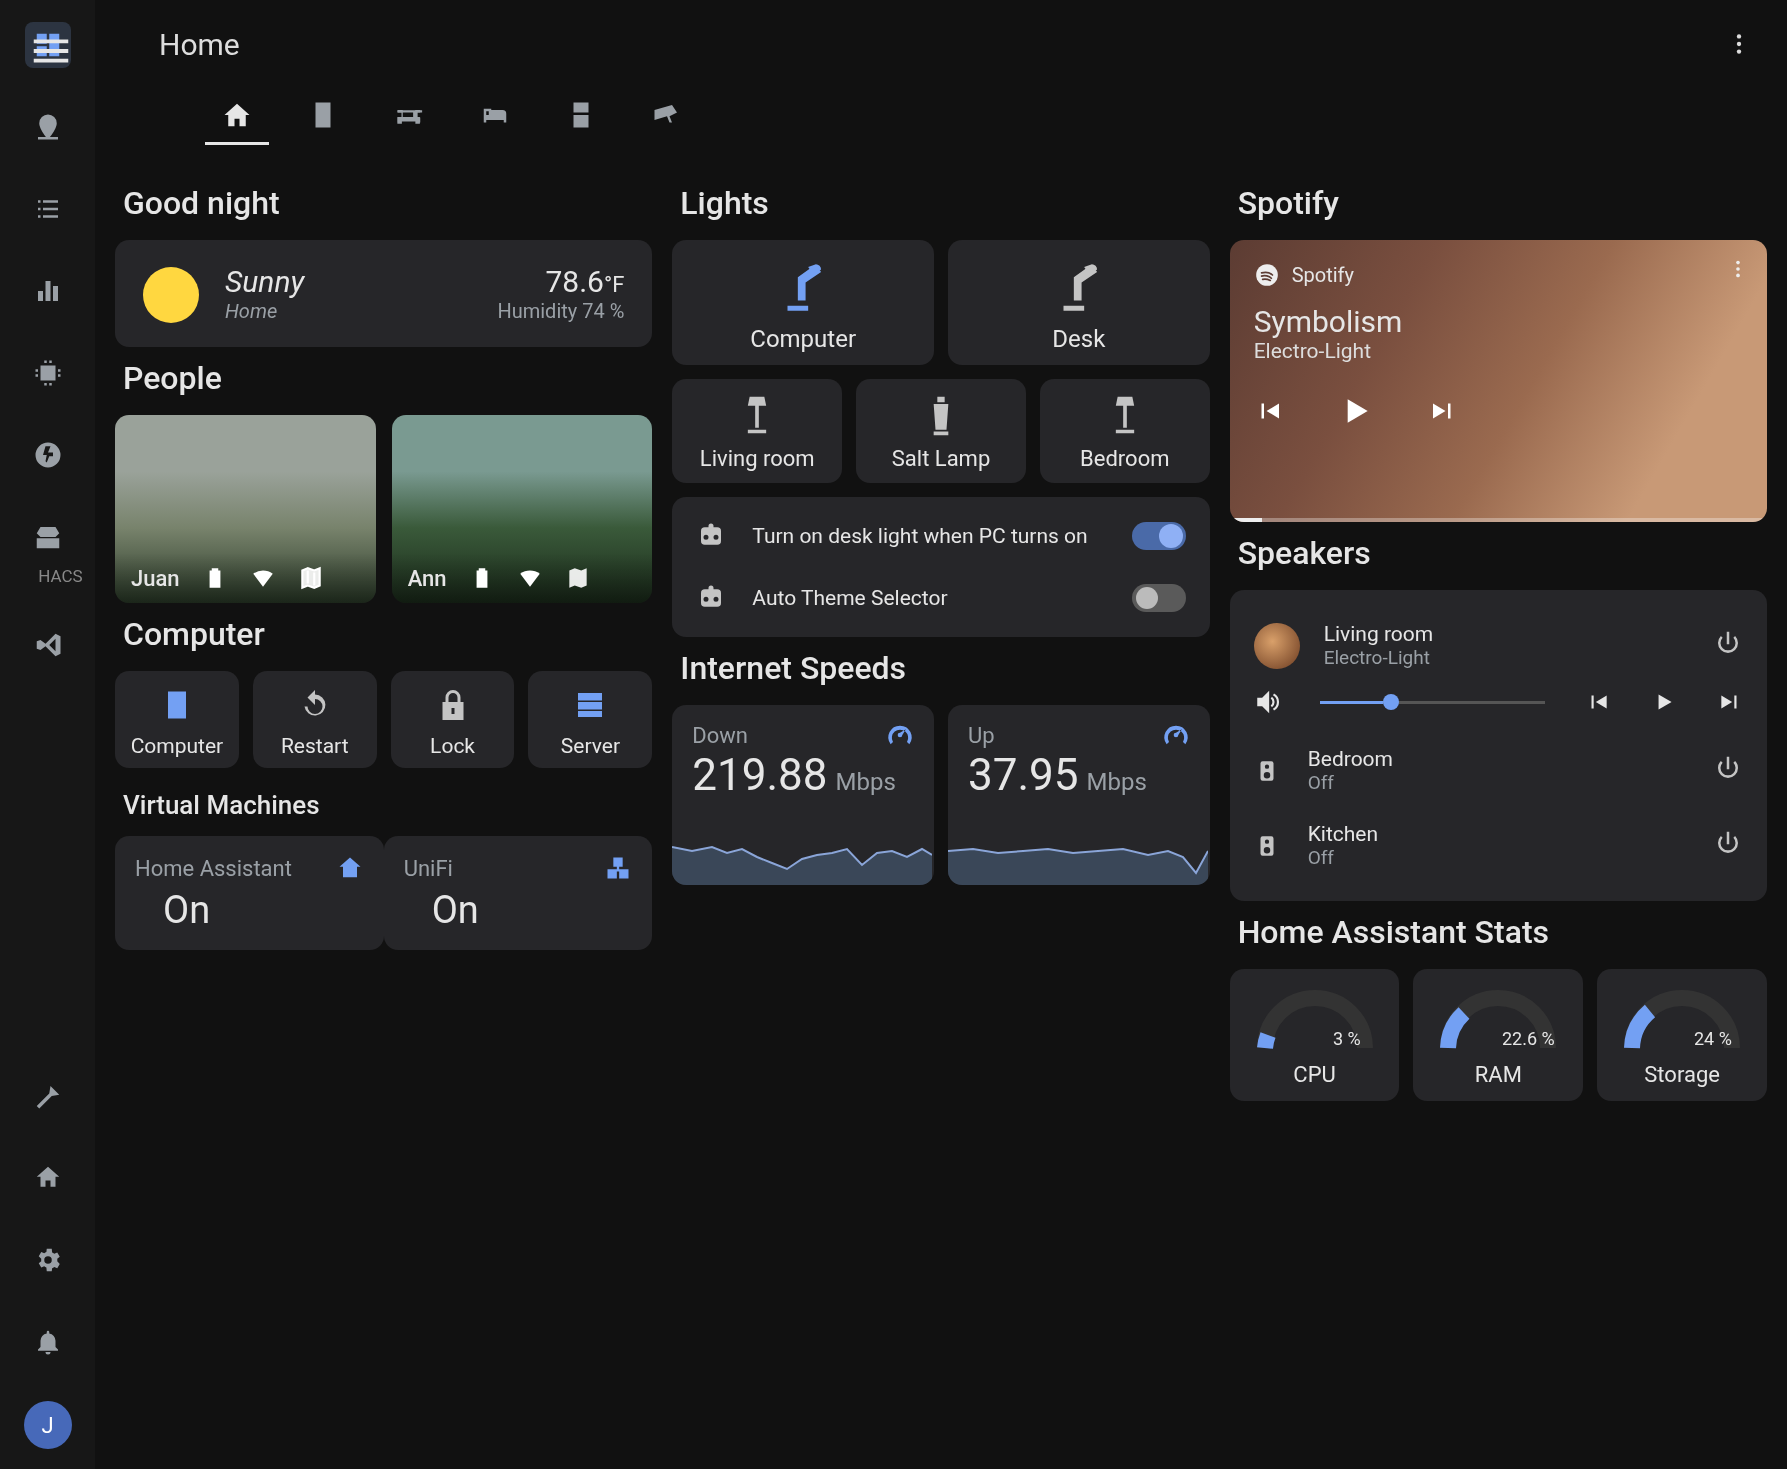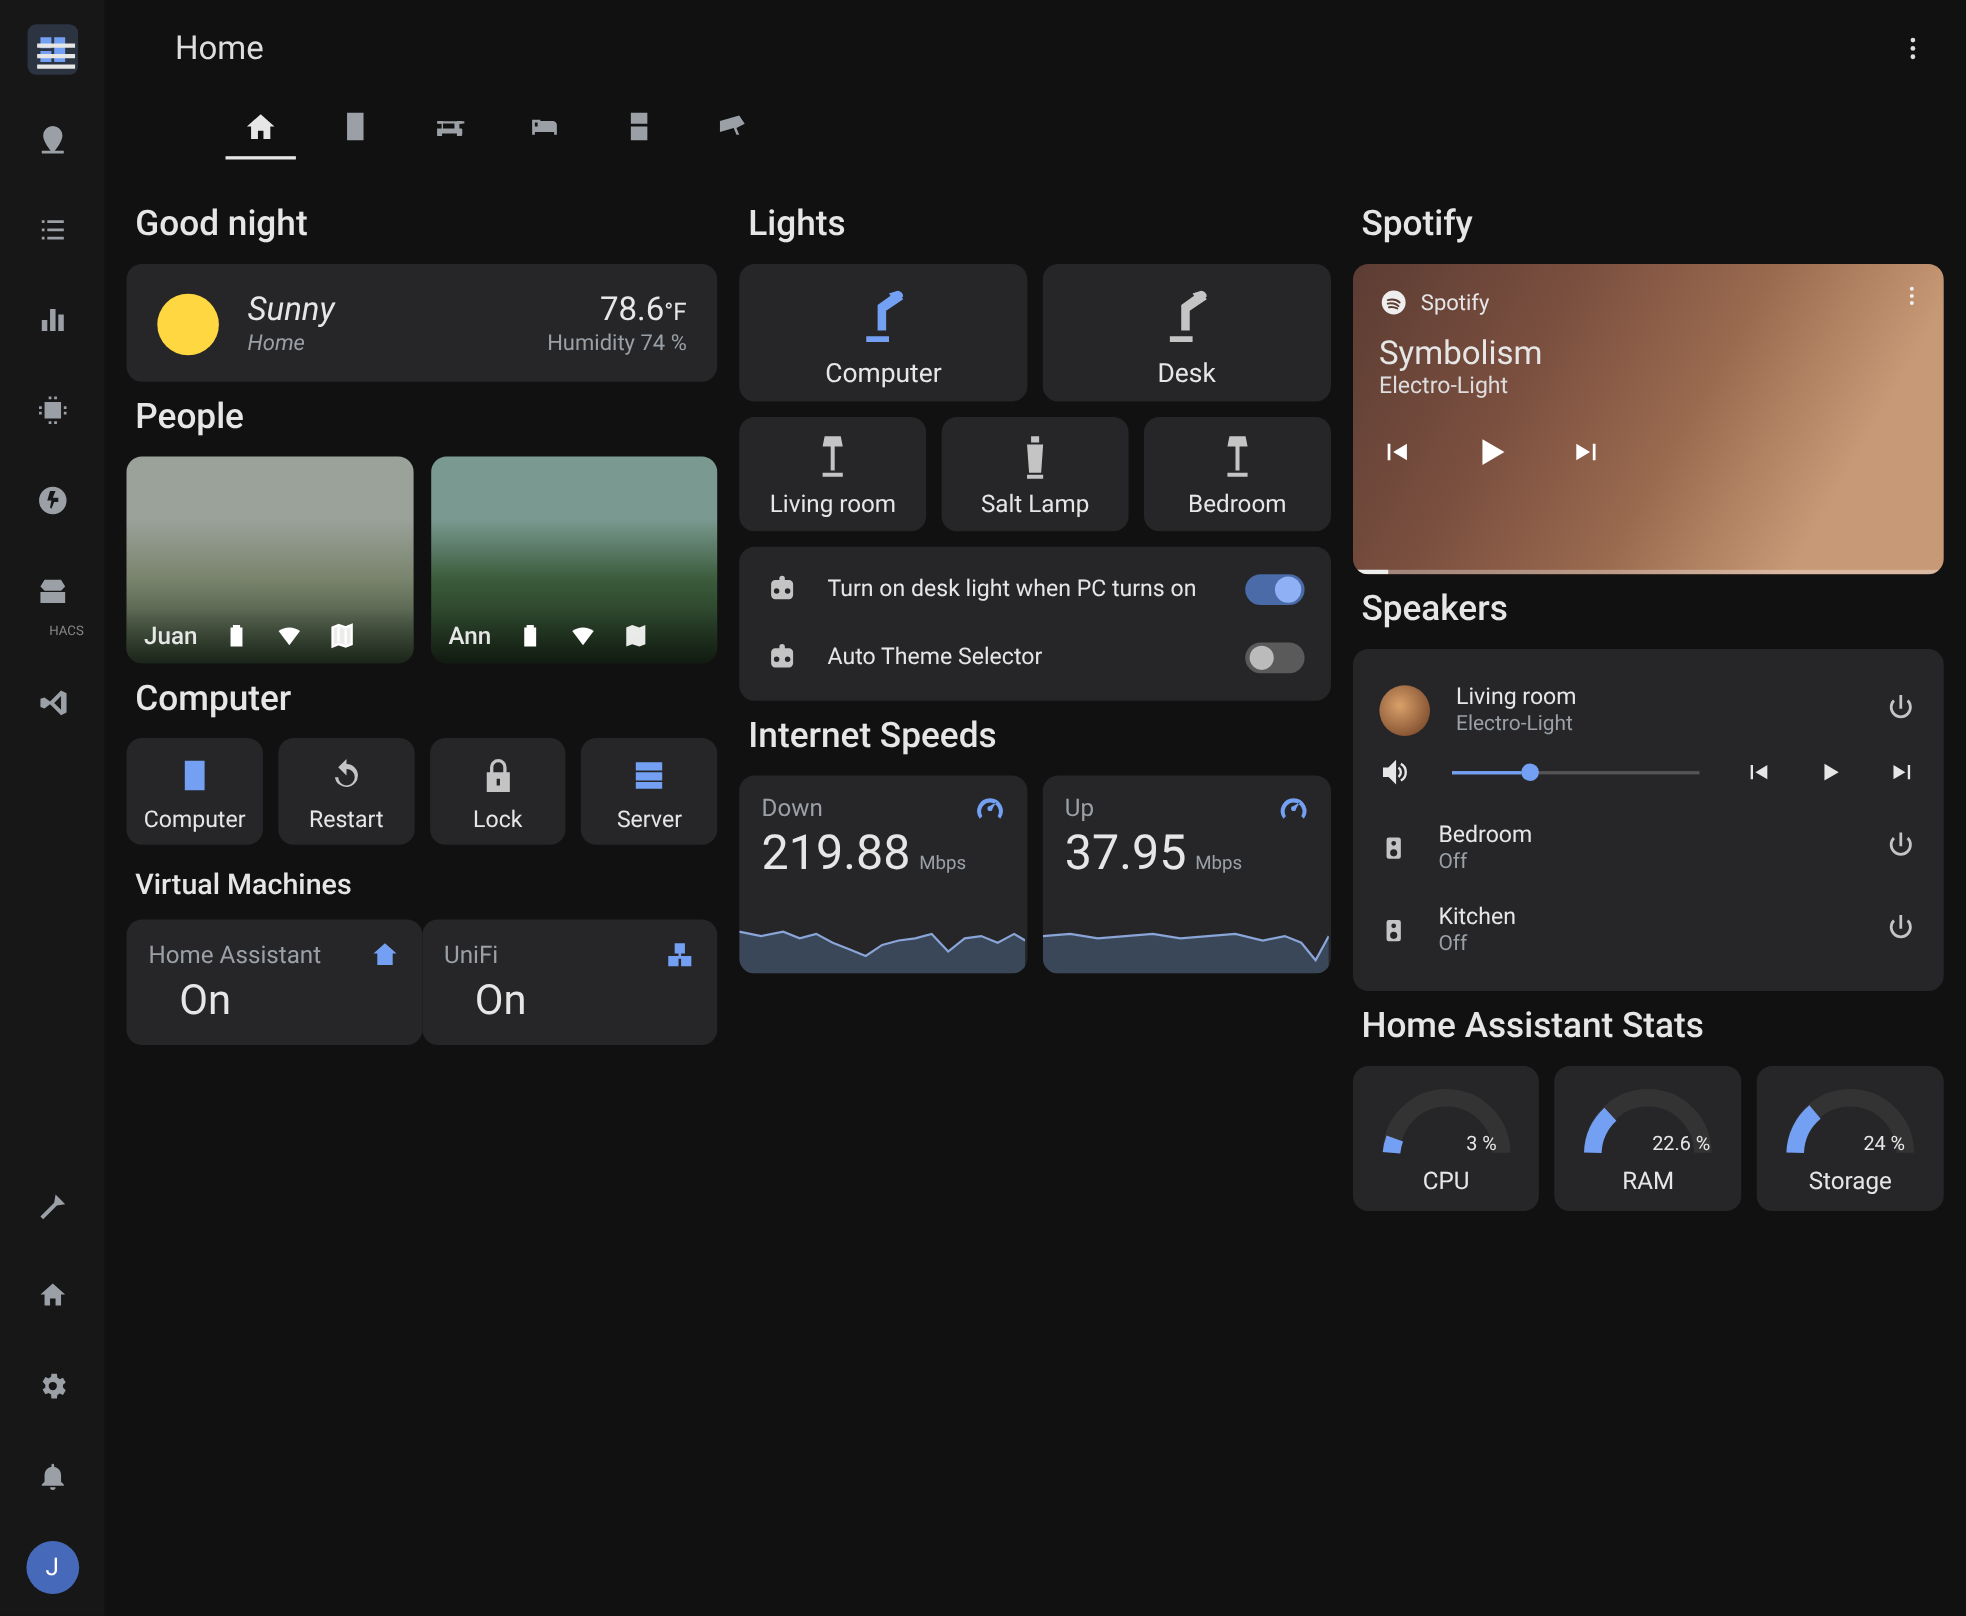--- a/index.html
+++ b/index.html
@@ -15,21 +15,21 @@
   }
   *{box-sizing:border-box;font-family:Roboto,Arial,sans-serif;}
   body{margin:0;background:var(--bg);color:var(--text);font-size:20px;display:flex;height:1469px;width:1787px;overflow:hidden;}
   
   .rail{width:95px;background:#171717;display:flex;flex-direction:column;align-items:center;padding-top:22px;gap:36px;}
   .rail .sp{flex:1;}
   .rail-item{width:46px;height:46px;display:flex;align-items:center;justify-content:center;border-radius:8px;cursor:pointer;}
   .rail-item.active{background:#2c3441;}
   .rail svg{fill:#9aa0a6;width:30px;height:30px;}
   .rail .rail-item.active svg{fill:var(--accent);}
-  .rail .label{font-size:12px;color:#888;text-align:center;margin-top:-30px;margin-left:26px;}
+  .rail .label{font-size:17px;color:#888;text-align:center;margin-top:-30px;margin-left:26px;}
   .avatar-badge{width:48px;height:48px;border-radius:50%;background:#4769b9;display:flex;align-items:center;justify-content:center;font-size:22px;color:white;margin-bottom:20px;}
   
   .main{flex:1;display:flex;flex-direction:column;}
   .topbar{height:88px;display:flex;align-items:center;padding:0 28px;}
   .title{font-size:30px;font-weight:400;color:#ddd;margin-left:36px;}
   .topbar .spacer{flex:1;}
   .dots{width:40px;height:40px;display:flex;align-items:center;justify-content:center;cursor:pointer;}
   .dots svg{fill:#ddd;}
   
   .tabbar{height:54px;display:flex;align-items:center;gap:46px;padding-left:122px;}
@@ -89,21 +89,21 @@
   .switch.off{background:#5a5a5a;}
   .switch.off::after{content:"";position:absolute;left:4px;top:3px;width:22px;height:22px;border-radius:50%;background:#bbb;}
   .switch.on{background:#4a6aa8;}
   .switch.on::after{content:"";position:absolute;right:3px;top:2px;width:24px;height:24px;border-radius:50%;background:#8fb0f5;}
   
   .speeds{display:flex;gap:14px;}
   .speed{flex:1;background:var(--card);border-radius:14px;padding:16px 20px 0;position:relative;overflow:hidden;height:180px;cursor:pointer;}
   .speed-top{display:flex;justify-content:space-between;color:var(--muted);font-size:22px;align-items:center;}
   .speed-top svg{width:28px;height:28px;fill:var(--accent);}
   .speed-val{font-size:44px;margin-top:4px;}
-  .speed-unit{font-size:17px;color:var(--muted);margin-left:8px;}
+  .speed-unit{font-size:24px;color:var(--muted);margin-left:8px;}
   .spark{position:absolute;left:0;right:0;bottom:0;height:56px;}
   
   .media{position:relative;border-radius:14px;overflow:hidden;height:282px;background:linear-gradient(120deg,#5c3c33 0%,#7a4f3f 30%,#9a6a4f 55%,#c89976 80%);cursor:pointer;}
   .media-inner{position:absolute;inset:0;padding:22px 24px;display:flex;flex-direction:column;}
   .media-app{display:flex;align-items:center;gap:12px;font-size:20px;}
   .media-app svg{width:26px;height:26px;fill:#eee;}
   .media-title{font-size:30px;margin-top:16px;}
   .media-artist{font-size:21px;color:#ddd;}
   .media-ctrls{display:flex;gap:52px;margin-top:28px;align-items:center;}
   .media-ctrls svg{width:30px;height:30px;fill:white;cursor:pointer;}

